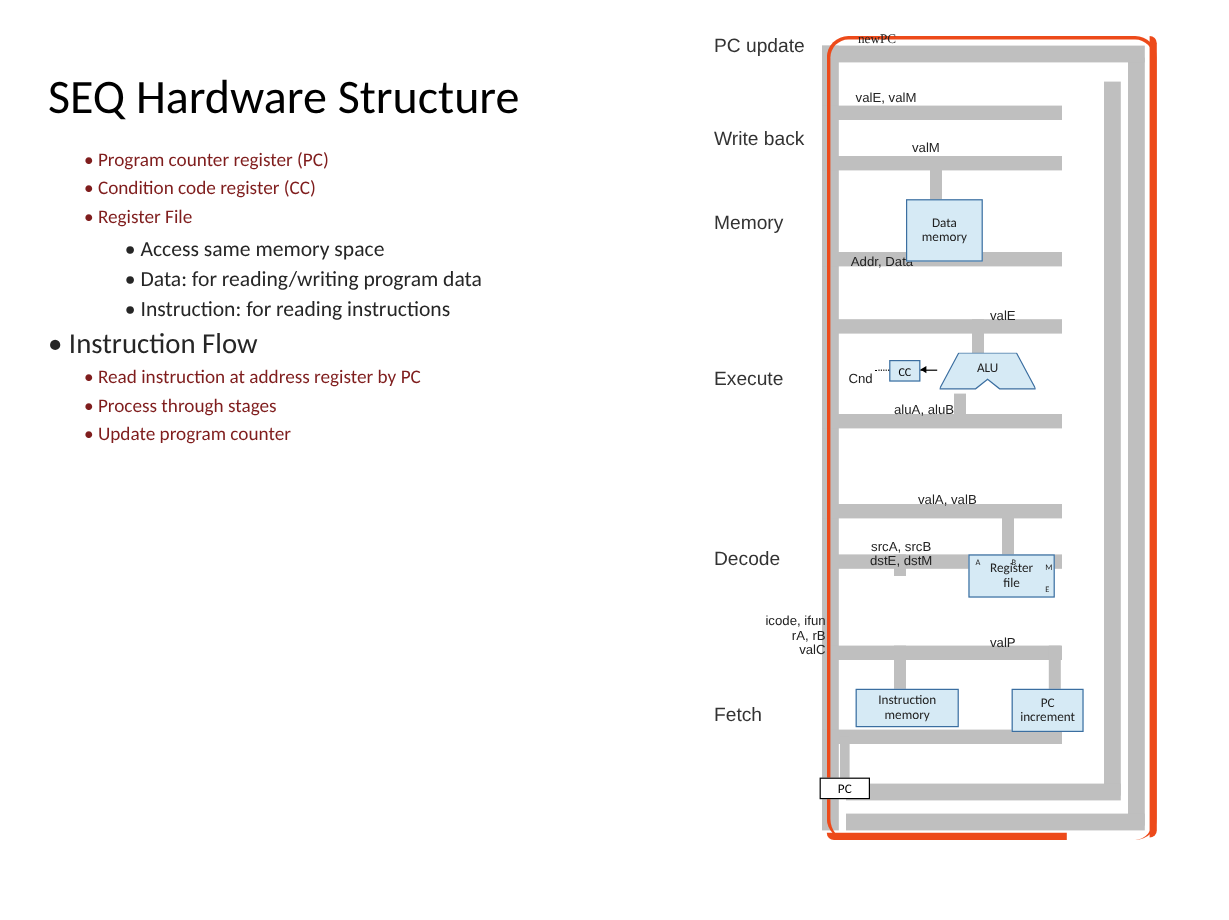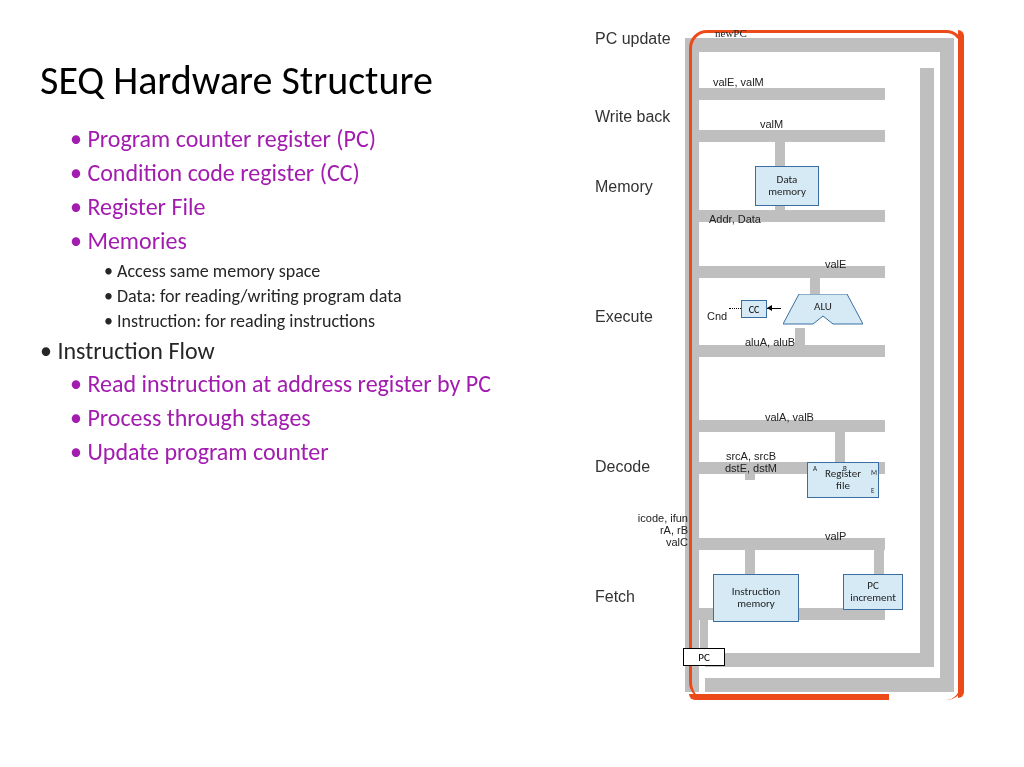--- a/index.html
+++ b/index.html
@@ -1,21 +1,21 @@
 <!DOCTYPE html>
 <html><head>
 <meta charset="utf-8">
 <style>
   * { box-sizing: border-box; margin: 0; padding: 0; }
   body { width: 1024px; height: 767px; background: #fff; font-family: Calibri, Arial, sans-serif; position: relative; overflow: hidden; }
   .title { position: absolute; left: 40px; top: 20px; font-size: 40px; font-weight: 400; color: #000; margin-top: 36px; }
   .content { position: absolute; left: 40px; top: 120px; width: 520px; }
   .lvl1 { font-size: 24px; color: #262626; margin: 4px 0 4px 14px; }
   .lvl1::before { content: "• "; margin-left: -14px; }
-  .lvl2 { font-size: 24px; color: #a21caf; margin: 4px 0 4px 44px; line-height: 1.25; }
+  .lvl2 { font-size: 16px; color: #7f1d1d; margin: 4px 0 4px 44px; line-height: 1.25; }
   .lvl2::before { content: "• "; margin-left: -14px; }
   .lvl3 { font-size: 18px; color: #262626; margin: 3px 0 3px 78px; }
   .lvl3::before { content: "• "; margin-left: -14px; }
   .diagram { position: absolute; left: 585px; top: 18px; width: 420px; height: 720px; }
   .stage-lbl { position: absolute; font-size: 16px; color: #333; font-family: Arial, sans-serif; }
   .sig-lbl { position: absolute; font-size: 11px; color: #222; font-family: Arial, sans-serif; }
   .box { position: absolute; background: #d6eaf5; border: 1px solid #3b6ea0; font-size: 11px; color: #222; text-align: center; display: flex; align-items: center; justify-content: center; line-height: 1.1; }
   .pc-box { position: absolute; background: #fff; border: 1px solid #000; font-size: 11px; text-align: center; display: flex; align-items: center; justify-content: center; }
   .cc-box { position: absolute; background: #d6eaf5; border: 1px solid #3b6ea0; font-size: 10px; text-align: center; display: flex; align-items: center; justify-content: center; }
   .bus { position: absolute; background: #bfbfbf; }
@@ -26,21 +26,20 @@
 </style>
 </head>
 <body>
 
 <div class="title">SEQ Hardware Structure</div>
 
 <div class="content">
   <div class="lvl2">Program counter register (PC)</div>
   <div class="lvl2">Condition code register (CC)</div>
   <div class="lvl2">Register File</div>
-  <div class="lvl2">Memories</div>
   <div class="lvl3">Access same memory space</div>
   <div class="lvl3">Data: for reading/writing program data</div>
   <div class="lvl3">Instruction: for reading instructions</div>
   <div class="lvl1">Instruction Flow</div>
   <div class="lvl2">Read instruction at address register by PC</div>
   <div class="lvl2">Process through stages</div>
   <div class="lvl2">Update program counter</div>
 </div>
 
 <div class="diagram">
@@ -101,21 +100,21 @@
   <div class="sig-lbl" style="top:292px; left:122px;">Cnd</div>
   <div class="sig-lbl" style="top:318px; left:160px;">aluA, aluB</div>
   <div class="sig-lbl" style="top:393px; left:180px;">valA, valB</div>
   <div class="sig-lbl" style="top:432px; left:140px; white-space:pre; text-align:center;">srcA, srcB
 dstE, dstM</div>
   <div class="sig-lbl" style="top:512px; left:240px;">valP</div>
   <div class="sig-lbl" style="top:494px; left:35px; white-space:pre; text-align:right; width:68px;">icode, ifun
 rA, rB
 valC</div>
 
-  <div class="box" style="top:148px; left:170px; width:64px; height:40px; white-space:pre;">Data
+  <div class="box" style="top:148px; left:170px; width:64px; height:52px; white-space:pre;">Data
 memory</div>
 
   <div class="cc-box" style="top:282px; left:156px; width:26px; height:18px;text-align:center;">CC</div>
 
   <div style="position:absolute; top:290px; left:144px; width:12px; border-top:1px dotted #000;"></div>
 
   <div style="position:absolute; top:290px; left:182px; width:14px; border-top:1px solid #000;"></div>
   <div style="position:absolute; top:287px; left:182px; width:0; height:0; border-right:5px solid #000; border-top:3px solid transparent; border-bottom:3px solid transparent;"></div>
 
   <svg class="alu" style="top:276px; left:198px;" width="80" height="34">
@@ -123,20 +122,20 @@
     <text x="40" y="16" font-size="11" text-anchor="middle" fill="#222">ALU</text>
   </svg>
 
   <div class="box" style="top:444px; left:222px; width:72px; height:36px; white-space:pre;">Register
 file</div>
   <div class="reg-port" style="top:446px; left:228px;">A</div>
   <div class="reg-port" style="top:446px; left:258px;">B</div>
   <div class="reg-port" style="top:450px; left:286px;">M</div>
   <div class="reg-port" style="top:468px; left:286px;">E</div>
 
-  <div class="box" style="top:556px; left:128px; width:86px; height:48px; white-space:pre;">Instruction
+  <div class="box" style="top:556px; left:128px; width:86px; height:32px; white-space:pre;">Instruction
 memory</div>
   <div class="box" style="top:556px; left:258px; width:60px; height:36px; white-space:pre;">PC
 increment</div>
 
   <div class="pc-box" style="top:630px; left:98px; width:42px; height:18px;">PC</div>
 
 </div>
 
 </body></html>

